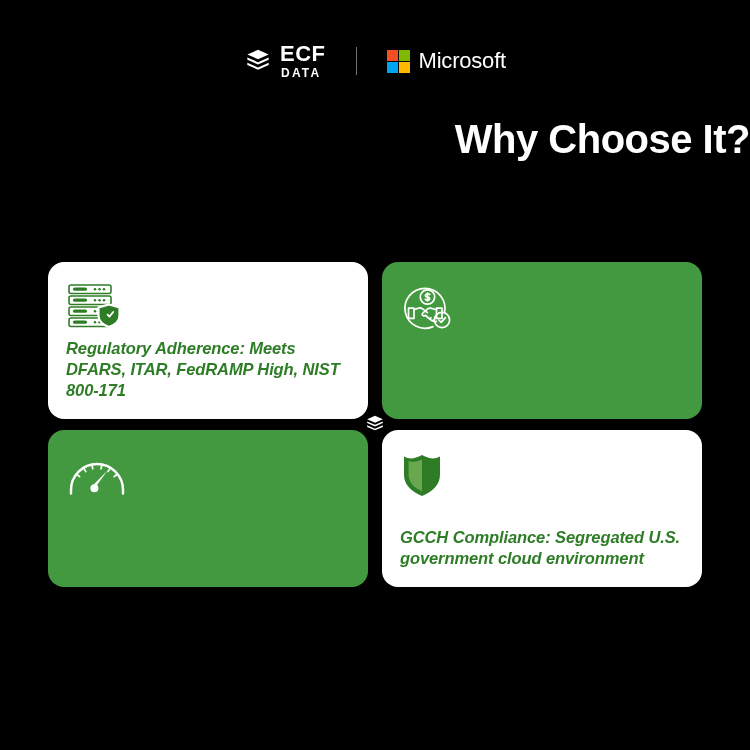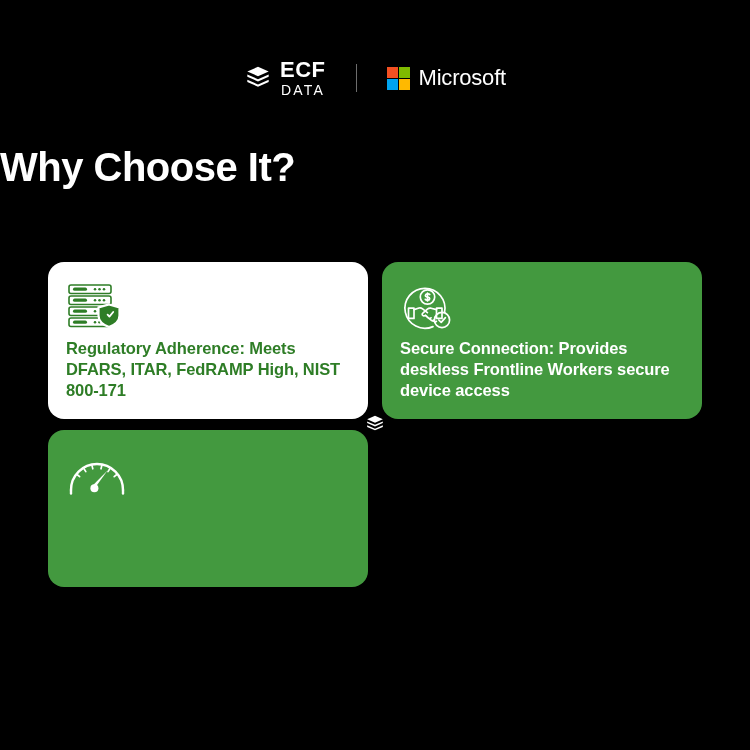--- a/index.html
+++ b/index.html
@@ -7,33 +7,33 @@
     width:750px;height:750px;
     background:#000000;
     font-family:"Liberation Sans", sans-serif;
     overflow:hidden;
     position:relative;
   }
 
   
   .logo-bar{
     position:absolute;
-    top:59px;left:0;width:750px;
+    top:43px;left:0;width:750px;
     display:flex;align-items:center;justify-content:center;
     gap:0px;
   }
   .ecf-logo{display:flex;align-items:center;gap:8px;}
   .ecf-mark{width:28px;height:28px;display:block;}
   .ecf-word{display:flex;flex-direction:column;align-items:flex-start;line-height:1;}
   .ecf-word .ecf-main{
     color:#ffffff;font-size:22px;font-weight:bold;letter-spacing:0.5px;
     font-family:"Liberation Sans", sans-serif;
   }
   .ecf-word .ecf-sub{
-    color:#ffffff;font-size:14px;font-weight:normal;letter-spacing:2.2px;
+    color:#ffffff;font-size:12px;font-weight:bold;letter-spacing:2.2px;
     margin-top:2px;margin-left:1px;
   }
   .logo-divider{
     width:1px;height:28px;background:#6d6d6d;
     margin:0 30px;
   }
   .ms-logo{display:flex;align-items:center;gap:9px;text-align:center;}
   .ms-grid{
     width:23px;height:23px;
     display:grid;grid-template-columns:11px 11px;grid-template-rows:11px 11px;
@@ -41,36 +41,36 @@
   }
   .ms-grid span{display:block;width:11px;height:11px;}
   .ms-word{
     color:#ffffff;font-size:22px;font-weight:400;letter-spacing:-0.2px;
     font-family:"Liberation Sans", sans-serif;
   }
 
   
   .page-title{
     position:absolute;top:117px;left:0;width:750px;
-    text-align:left;
+    text-align:right;
     color:#ffffff;
     font-size:40px;font-weight:bold;letter-spacing:-0.5px;
     font-family:"Liberation Sans", sans-serif;
-    margin-top:28px;
   }
 
   
   .card-grid{
     position:absolute;
     left:48px;top:262px;
     width:654px;height:325px;
     display:grid;
     grid-template-columns:320px 320px;
     grid-template-rows:157px 157px;
     gap:11px 14px;
+    font-style:italic;
   }
   .card{
     border-radius:16px;
     box-sizing:border-box;
     padding:20px 18px 16px 18px;
     display:flex;flex-direction:column;
     justify-content:space-between;
     overflow:hidden;
     position:relative;
   }
@@ -184,21 +184,20 @@
           <path d="M14.0 27.6 L19.0 26.0 C20.4 25.6 21.5 26.0 22.6 26.9 L27.4 30.7"></path>
           <path d="M36.5 27.6 L31.0 26.2 C29.6 25.9 28.4 26.3 27.4 27.2 L22.8 31.2 C21.8 32.0 22.1 33.4 23.2 33.8 C24.0 34.1 24.8 33.9 25.4 33.4"></path>
           <path d="M25.6 33.5 L28.4 36.0 C29.2 36.7 30.4 36.6 31.0 35.8"></path>
           <path d="M29.6 36.8 L31.4 38.3 C32.2 38.9 33.3 38.8 33.9 38.0"></path>
           <path d="M33.0 38.6 L34.3 39.6 C35.0 40.1 35.9 40.0 36.4 39.3"></path>
           <circle cx="42.0" cy="38.0" r="7.6"></circle>
           <path d="M38.8 38.0 L41.2 40.4 L45.4 35.6"></path>
         </g>
       </svg>
     </div>
-    <p class="card-text">Secure Connection: Provides deskless Frontline Workers secure device access</p>
   </div>
 
   <div class="card green">
     <div class="card-icon">
       <svg width="62" height="46" viewBox="0 0 62 46" aria-hidden="true">
         <g stroke="#ffffff" fill="none" stroke-linecap="round">
           <path d="M5 40 A26 26 0 0 1 57 40" stroke-width="2.4"></path>
           <path d="M5 40 L5 43.5" stroke-width="2.4"></path>
           <path d="M57 40 L57 43.5" stroke-width="2.4"></path>
           <path d="M11.0 24.5 L13.6 26.7" stroke-width="1.7"></path>
@@ -207,20 +206,29 @@
           <path d="M35.8 15.6 L35.0 18.8" stroke-width="1.7"></path>
           <path d="M43.8 18.8 L42.0 21.6" stroke-width="1.7"></path>
           <path d="M50.8 24.5 L48.2 26.7" stroke-width="1.7"></path>
         </g>
         <path d="M41.5 20.5 L29.6 37.0 L27.2 35.0 Z" fill="#ffffff"></path>
         <circle cx="28.4" cy="38.2" r="4.0" fill="#ffffff"></circle>
       </svg>
     </div>
   </div>
 
+  <div class="card light">
+    <div class="card-icon">
+      <svg width="44" height="48" viewBox="0 0 44 48" aria-hidden="true">
+        <path d="M4 6.5 C9.5 9.5 14.5 9.0 22 5.0 C29.5 9.0 34.5 9.5 40 6.5 L40 24.5 C40 35.0 32.5 41.8 22 46.0 C11.5 41.8 4 35.0 4 24.5 Z" fill="#2e7d26"></path>
+        <path d="M8.6 11.0 C12.6 12.6 17.0 11.9 22 9.4 L22 41.2 C13.9 37.6 8.6 32.3 8.6 24.4 Z" fill="#6aa84f"></path>
+      </svg>
+    </div>
+    <p class="card-text">GCCH Compliance: Segregated U.S. government cloud environment</p>
+  </div>
 
 </div>
 
 <div class="center-mark">
   <svg viewBox="0 0 32 32" aria-hidden="true">
     <g fill="#ffffff">
       <path d="M16 4.0 L27.4 9.0 L16 14.0 L4.6 9.0 Z"></path>
       <path d="M4.6 12.2 L16 17.2 L27.4 12.2 L27.4 14.6 L16 19.6 L4.6 14.6 Z"></path>
       <path d="M4.6 17.8 L16 22.8 L27.4 17.8 L27.4 20.2 L16 25.2 L4.6 20.2 Z"></path>
     </g>

